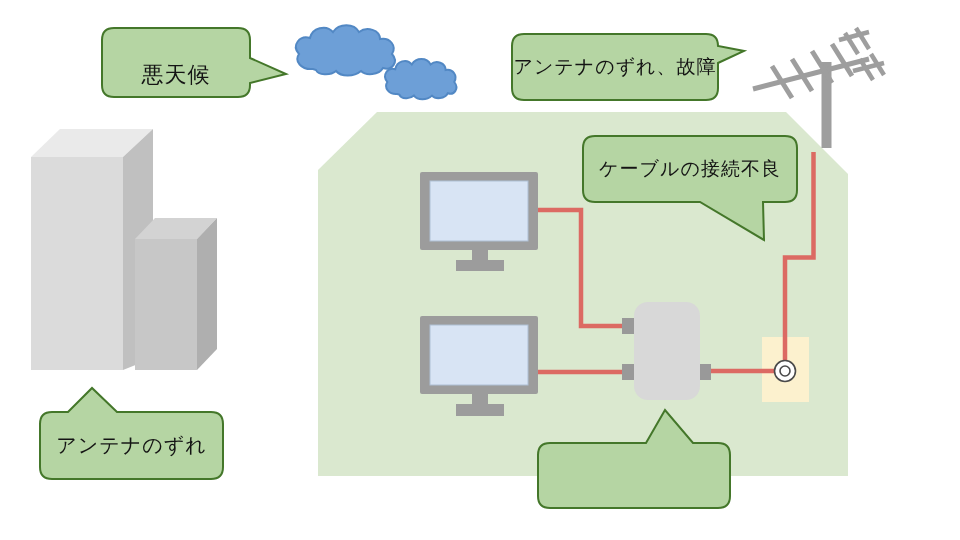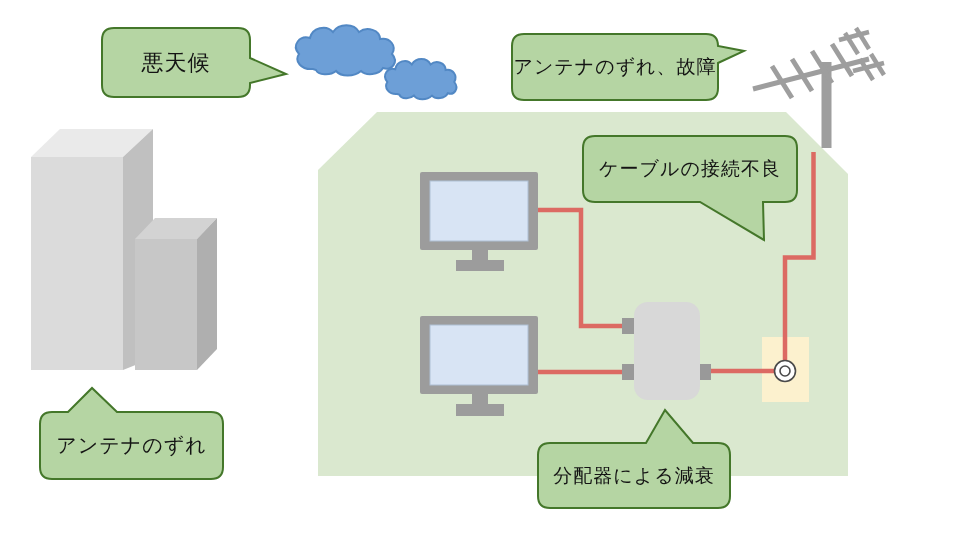--- a/index.html
+++ b/index.html
@@ -94,22 +94,21 @@
 
     <g fill="#B5D5A3" stroke="#44772A" stroke-width="2">
       <path d="M114,28 H238 Q250,28 250,40 V58 L286,74 L250,83 V85 Q250,97 238,97 H114 Q102,97 102,85 V40 Q102,28 114,28 Z"></path>
       <path d="M524,34 H706 Q718,34 718,46 L744,51 L718,63 V88 Q718,100 706,100 H524 Q512,100 512,88 V46 Q512,34 524,34 Z"></path>
       <path d="M595,136 H785 Q797,136 797,148 V190 Q797,202 785,202 H763 L764,240 L700,202 H595 Q583,202 583,190 V148 Q583,136 595,136 Z"></path>
       <path d="M550,443 H646 L665,410 L693,443 H718 Q730,443 730,455 V496 Q730,508 718,508 H550 Q538,508 538,496 V455 Q538,443 550,443 Z"></path>
       <path d="M52,412 H68 L92,388 L117,412 H211 Q223,412 223,424 V467 Q223,479 211,479 H52 Q40,479 40,467 V424 Q40,412 52,412 Z"></path>
     </g>
   </svg>
 
-  <div class="callout-label" style="left:102px;top:28px;width:148px;height:69px;font-size:22px;">悪天候</div>
+  <div class="callout-label" style="left:102px;top:40px;width:148px;height:69px;font-size:22px;">悪天候</div>
 
   <div class="callout-label" style="left:583px;top:136px;width:214px;height:66px;font-size:19px;">ケーブルの接続不良</div>
 
   <div class="callout-label" style="left:512px;top:34px;width:206px;height:66px;font-size:19px;">アンテナのずれ、故障</div>
 
-  <div class="callout-label" style="left:538px;top:443px;width:192px;height:65px;font-size:19px;">分配器による減衰</div>
 
   <div class="callout-label" style="left:40px;top:412px;width:183px;height:67px;font-size:20px;">アンテナのずれ</div>
 </div>
 
 </body></html>

